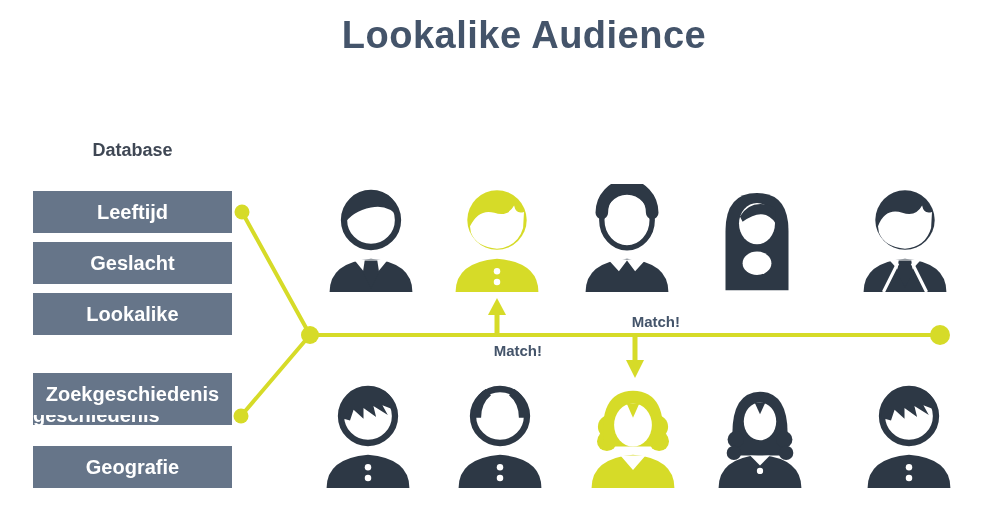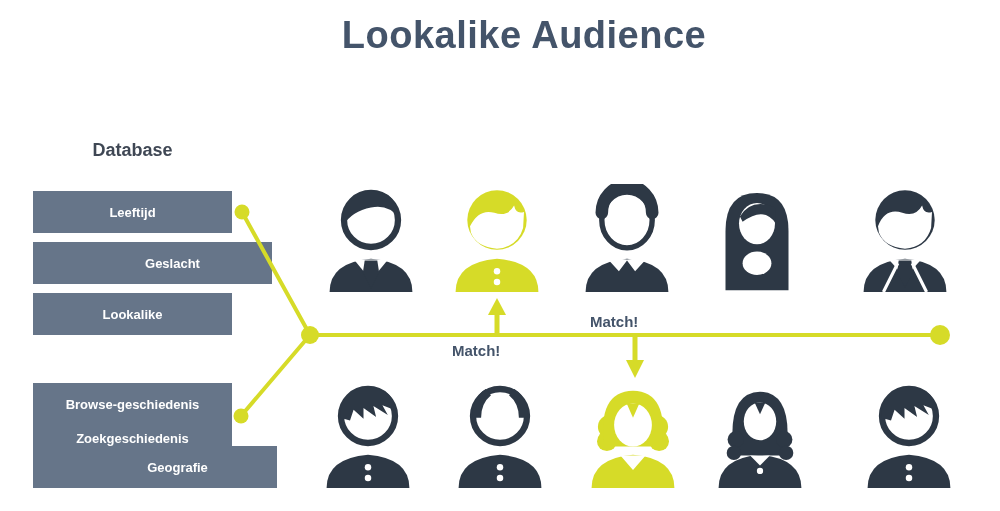--- a/index.html
+++ b/index.html
@@ -10,46 +10,46 @@
   .title{
     position:absolute;left:16px;right:0;top:14px;text-align:center;
     font-size:38px;font-weight:bold;color:var(--heading);letter-spacing:.5px;margin-left:32px;
   }
   .db-label{
     position:absolute;left:33px;width:199px;top:140px;text-align:center;
     font-size:18px;font-weight:bold;color:var(--dblabel);
   }
   .db-btn{
     position:absolute;left:33px;width:199px;height:42px;
-    background:var(--panel);color:#fff;font-size:13px;font-weight:bold;
+    background:var(--panel);color:#fff;font-size:20px;font-weight:bold;
     display:flex;align-items:center;justify-content:center;
   }
   #connector-svg{position:absolute;left:0;top:0;pointer-events:none;}
   .avatar{position:absolute;width:90px;height:108px;}
   .avatar svg{display:block;}
   .match{
-    position:absolute;width:90px;text-align:left;
+    position:absolute;width:90px;text-align:right;
     font-size:15px;font-weight:bold;color:var(--heading);
   }
   .match-1{left:452px;top:342px;}
   .match-2{left:590px;top:313px;}
 </style>
 </head>
 <body>
 
 <div class="stage">
   <div class="title">Lookalike Audience</div>
   <div class="db-label">Database</div>
   <div id="db-buttons">
       <div class="db-btn" style="top: 191px;">Leeftijd</div>
-      <div class="db-btn" style="top: 242px; padding-left: 40px;">Geslacht</div>
+      <div class="db-btn" style="top: 242px;">Geslacht</div>
       <div class="db-btn" style="top: 293px;">Lookalike</div>
       <div class="db-btn" style="top: 344px; margin-top: 39px;">Browse-geschiedenis</div>
-      <div class="db-btn" style="top: 417px;">Zoekgeschiedenis</div>
-      <div class="db-btn" style="top: 446px; padding-left: 45px;">Geografie</div>
+      <div class="db-btn" style="top: 373px;">Zoekgeschiedenis</div>
+      <div class="db-btn" style="top: 446px;">Geografie</div>
     </div>
   <div id="connector-layer">
       <svg id="connector-svg" width="1000" height="511" viewBox="0 0 1000 511">
         <path d="M242,212 L310,335 M241,416 L310,335 M310,335 L940,335" stroke="#d6db28" stroke-width="4" fill="none"></path>
         <circle cx="242" cy="212" r="7.5" fill="#d6db28"></circle>
         <circle cx="241" cy="416" r="7.5" fill="#d6db28"></circle>
         <circle cx="310" cy="335" r="9" fill="#d6db28"></circle>
         <circle cx="940" cy="335" r="10" fill="#d6db28"></circle>
         <path d="M497,335 L497,313" stroke="#d6db28" stroke-width="5"></path>
         <polygon points="488,315 506,315 497,298" fill="#d6db28"></polygon>

